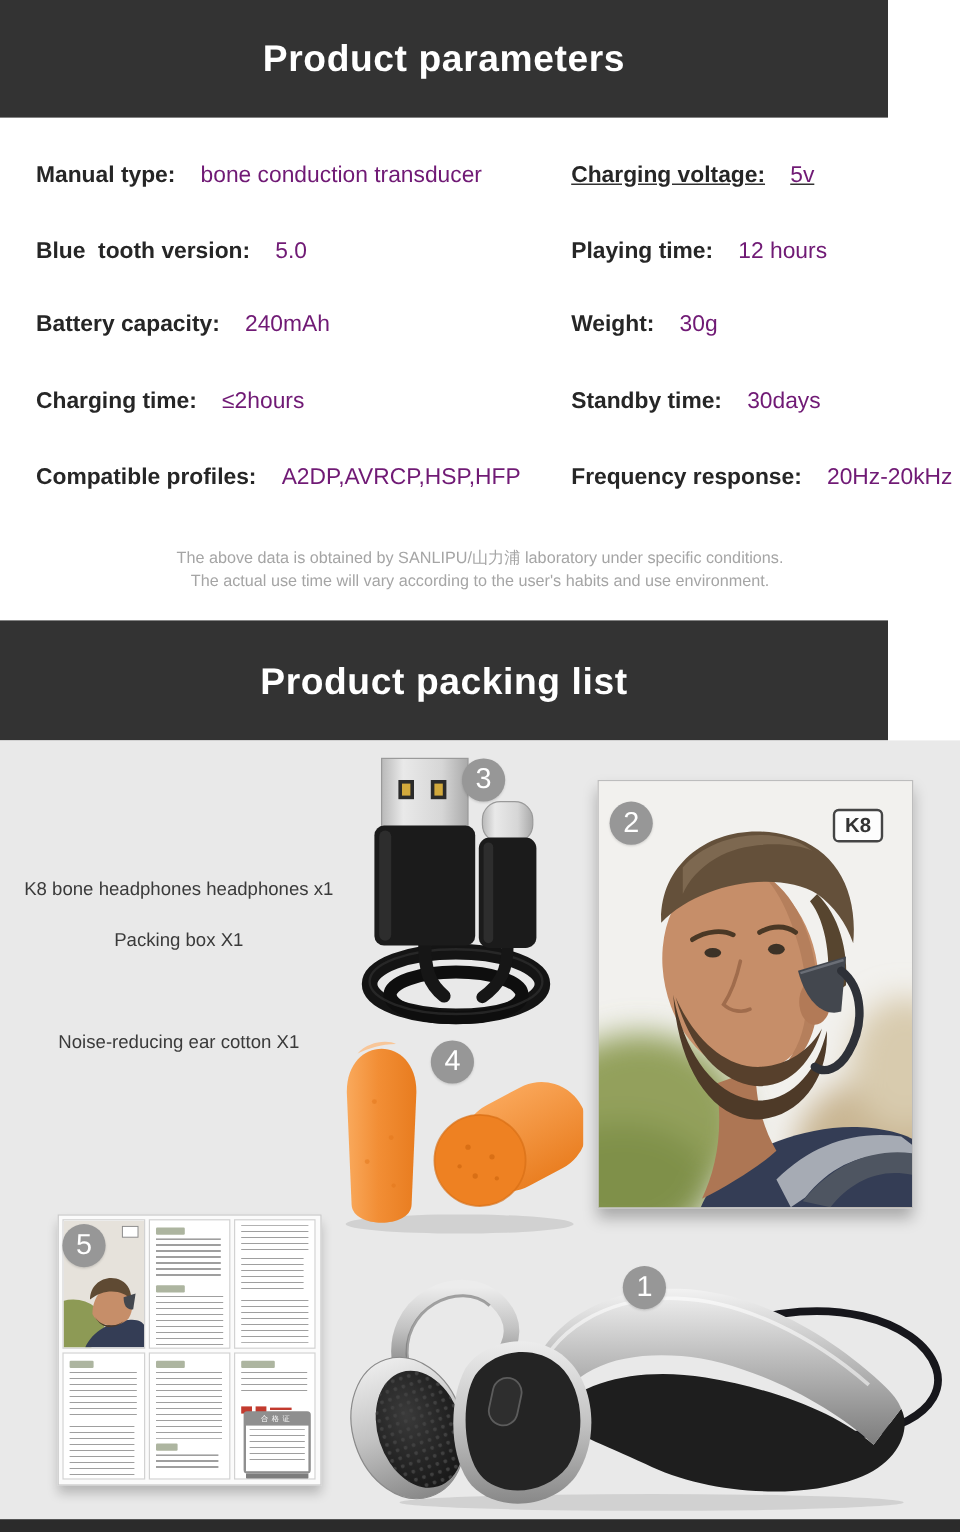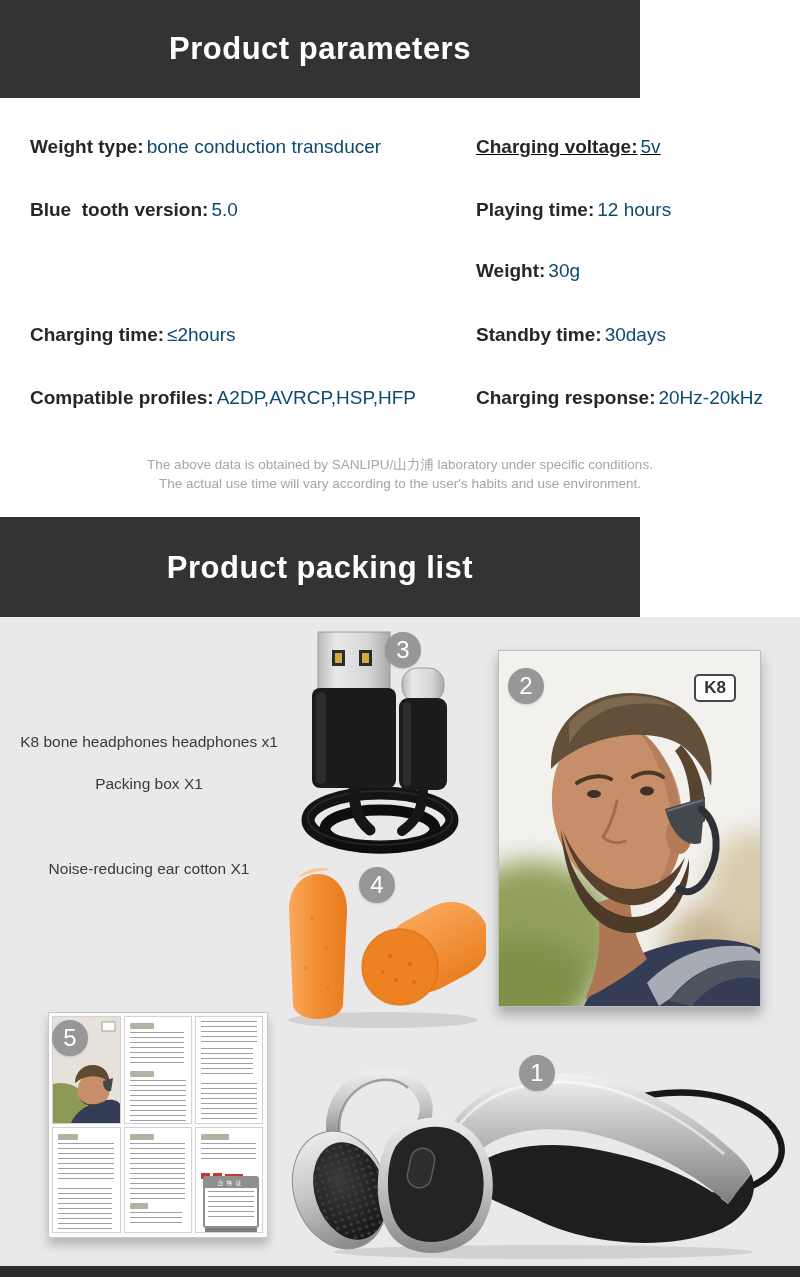--- a/index.html
+++ b/index.html
@@ -1,27 +1,27 @@
 <!DOCTYPE html>
 <html><head>
 <meta charset="utf-8">
 <style>
   html,body{margin:0;padding:0;background:#ffffff;}
   .page{position:relative;width:800px;height:1277px;margin:0 auto;overflow:hidden;
         font-family:"Liberation Sans","DejaVu Sans",sans-serif;background:#ffffff;}
   .abs{position:absolute;}
 
   
-  .band{left:0;width:640px;background:#333333;color:#ffffff;text-align:center;}
+  .band{left:0;width:740px;background:#333333;color:#ffffff;text-align:center;}
   .band-title{font-size:31px;font-weight:bold;letter-spacing:0.5px;}
 
   
   .spec-row{white-space:nowrap;font-size:19px;line-height:26px;}
   .spec-label{font-weight:bold;color:#262626;white-space:pre-wrap;}
-  .spec-value{color:#0c4a6e;margin-left:3px;}
+  .spec-value{color:#701a75;margin-left:21px;}
 
   .disclaimer{left:0;width:800px;text-align:center;color:#a5a5a5;font-size:13.5px;line-height:19px;}
 
   
   .packing-bg{left:0;top:617px;width:800px;height:649px;background:#e9e9e9;}
   .footer-strip{left:0;top:1266px;width:800px;height:11px;background:#2b2b2b;}
   .pack-item{left:8px;width:282px;text-align:center;color:#3a3a3a;font-size:15.5px;line-height:22px;}
 
   .badge{width:36px;height:36px;border-radius:50%;background:#979797;color:#ffffff;
          display:flex;align-items:center;justify-content:center;font-size:24px;line-height:1;
@@ -51,46 +51,49 @@
 </head>
 <body>
 
 <div class="page">
 
   <div class="abs band" style="top:0;height:98px;">
     <div class="band-title" style="margin-top:31px;">Product parameters</div>
   </div>
 
   <div class="abs spec-row" style="left:30px;top:134px;">
-    <span class="spec-label">Weight type:</span><span class="spec-value">bone conduction transducer</span>
+    <span class="spec-label">Manual type:</span><span class="spec-value">bone conduction transducer</span>
   </div>
   <div class="abs spec-row" style="left:30px;top:197px;">
     <span class="spec-label">Blue  tooth version:</span><span class="spec-value">5.0</span>
   </div>
+  <div class="abs spec-row" style="left:30px;top:258px;">
+    <span class="spec-label">Battery capacity:</span><span class="spec-value">240mAh</span>
+  </div>
   <div class="abs spec-row" style="left:30px;top:322px;">
     <span class="spec-label">Charging time:</span><span class="spec-value">≤2hours</span>
   </div>
   <div class="abs spec-row" style="left:30px;top:385px;">
     <span class="spec-label">Compatible profiles:</span><span class="spec-value">A2DP,AVRCP,HSP,HFP</span>
   </div>
 
   <div class="abs spec-row" style="left:476px;top:134px;text-decoration:underline;">
     <span class="spec-label">Charging voltage:</span><span class="spec-value">5v</span>
   </div>
   <div class="abs spec-row" style="left:476px;top:197px;">
     <span class="spec-label">Playing time:</span><span class="spec-value">12 hours</span>
   </div>
   <div class="abs spec-row" style="left:476px;top:258px;">
     <span class="spec-label">Weight:</span><span class="spec-value">30g</span>
   </div>
   <div class="abs spec-row" style="left:476px;top:322px;">
     <span class="spec-label">Standby time:</span><span class="spec-value">30days</span>
   </div>
   <div class="abs spec-row" style="left:476px;top:385px;">
-    <span class="spec-label">Charging response:</span><span class="spec-value">20Hz-20kHz</span>
+    <span class="spec-label">Frequency response:</span><span class="spec-value">20Hz-20kHz</span>
   </div>
 
   <div class="abs band" style="top:517px;height:100px;">
     <div class="band-title" style="margin-top:33px;">Product packing list</div>
   </div>
 
   <div class="abs disclaimer" style="top:455px;">
     <div>The above data is obtained by SANLIPU/山力浦 laboratory under specific conditions.</div>
     <div>The actual use time will vary according to the user's habits and use environment.</div>
   </div>

